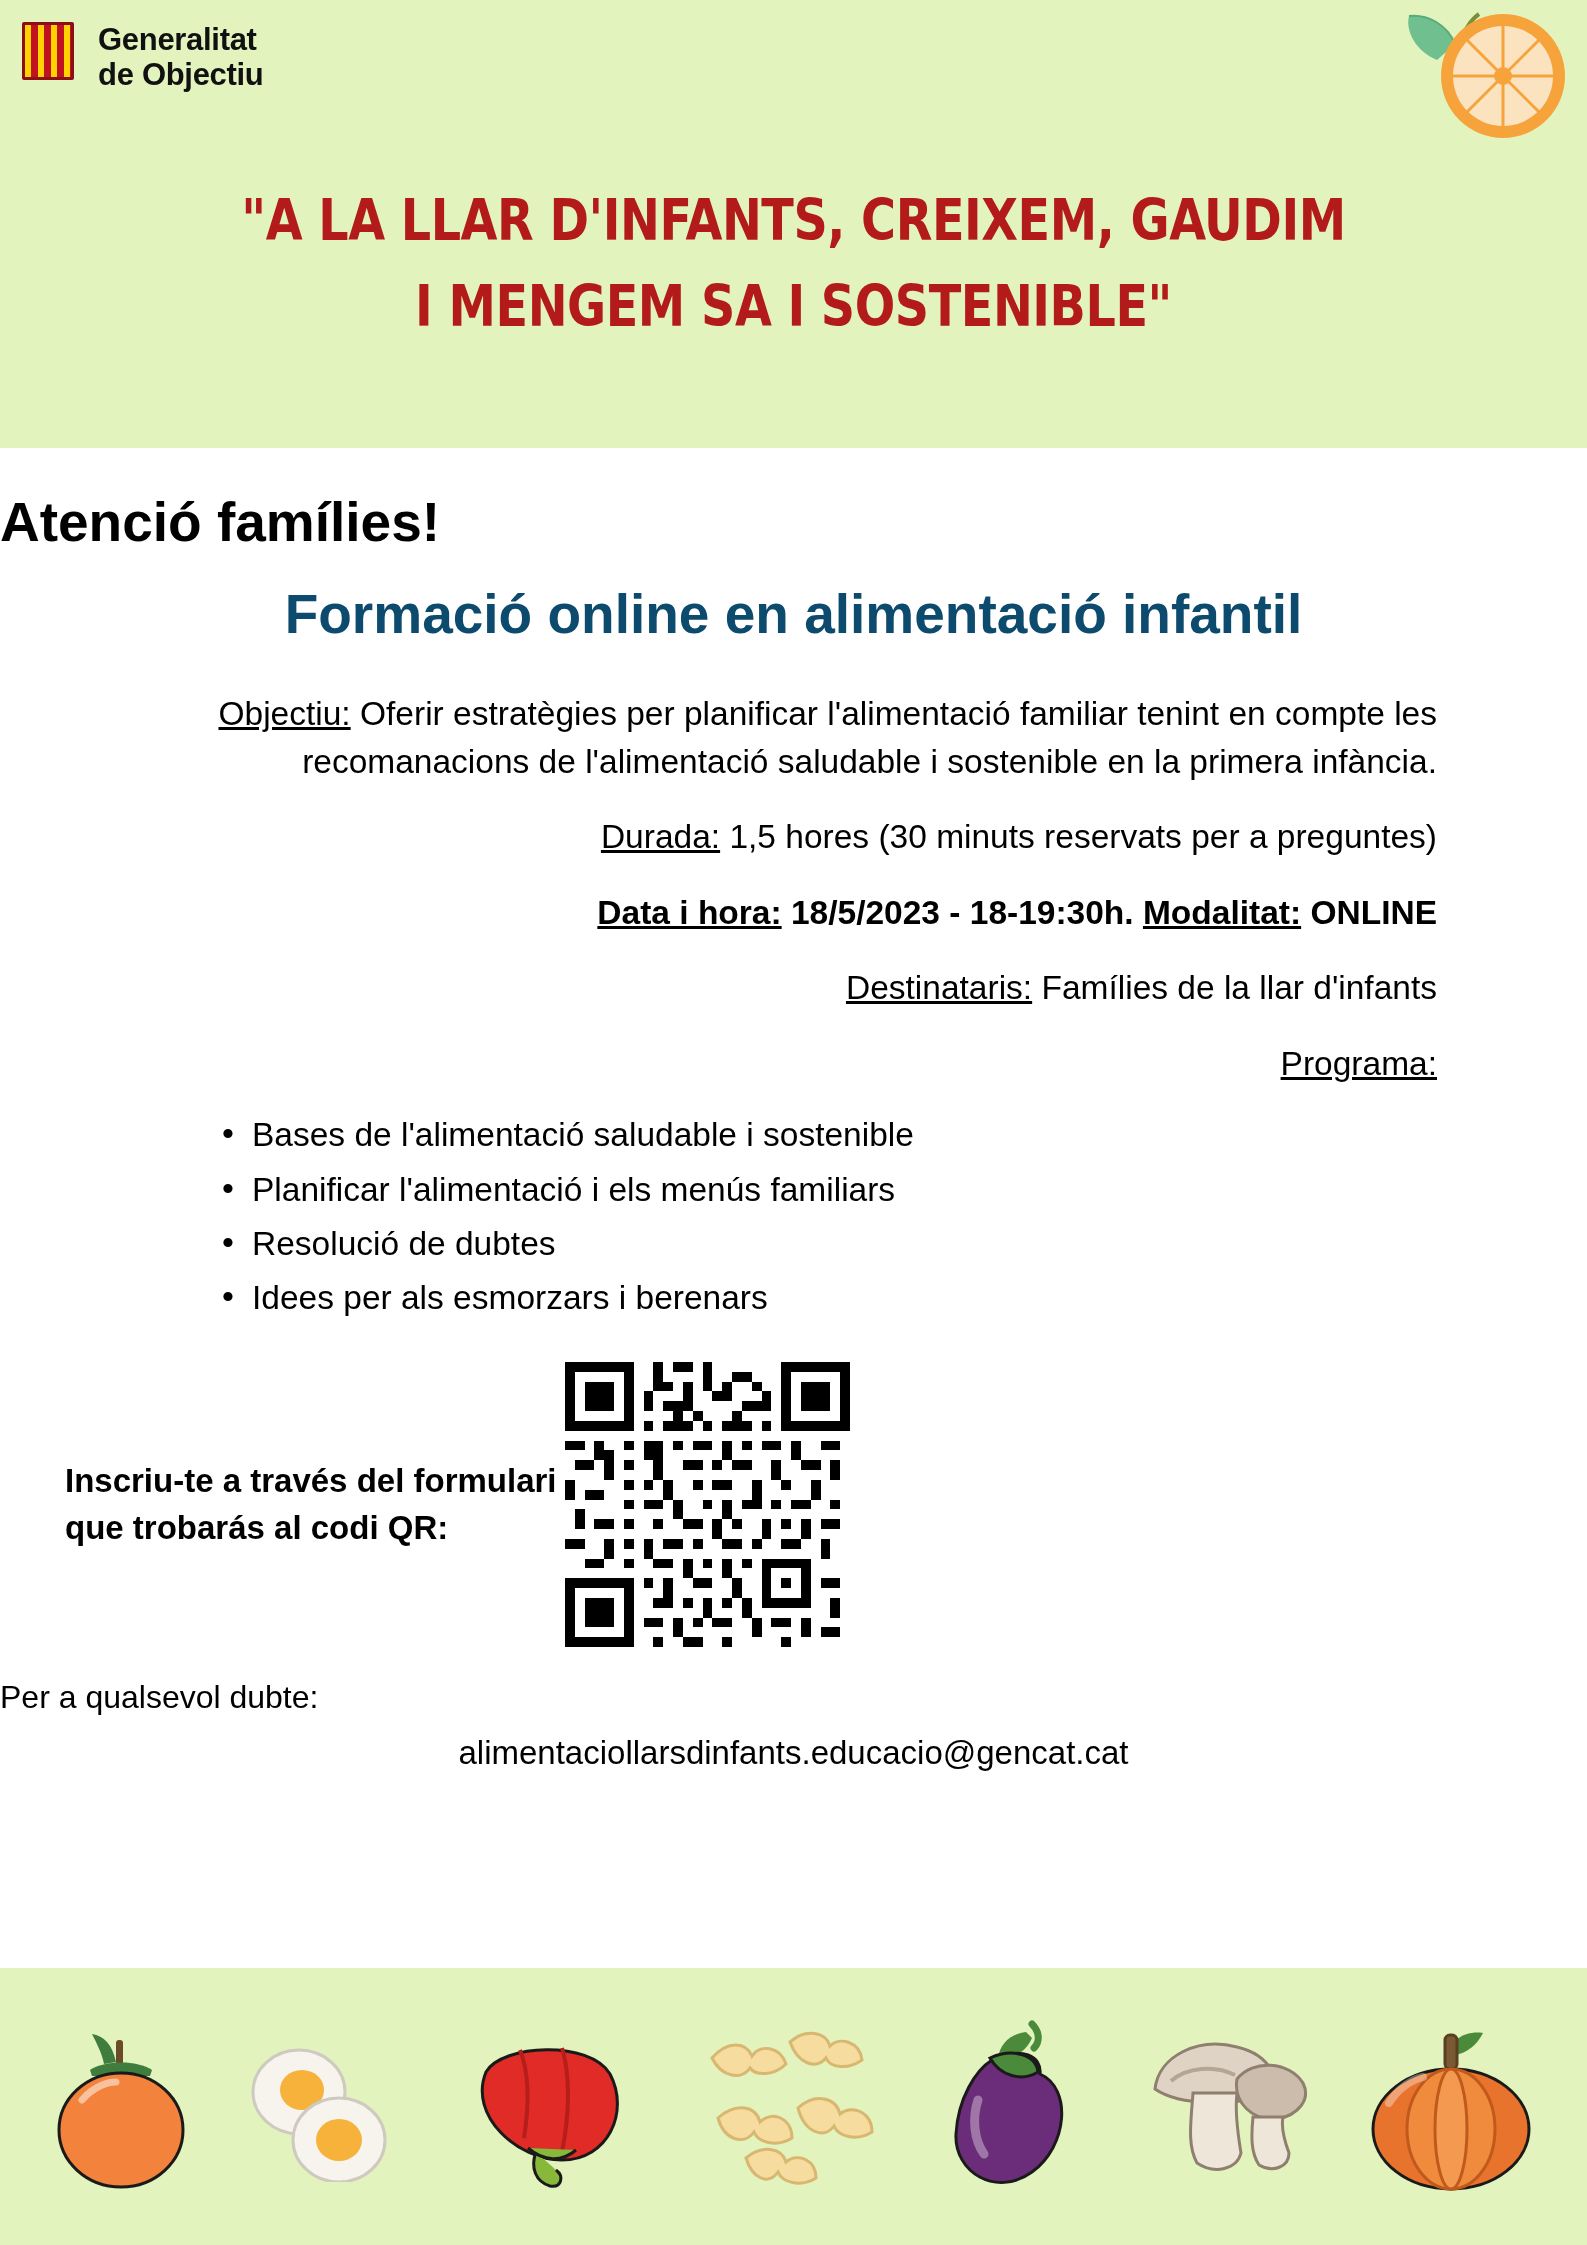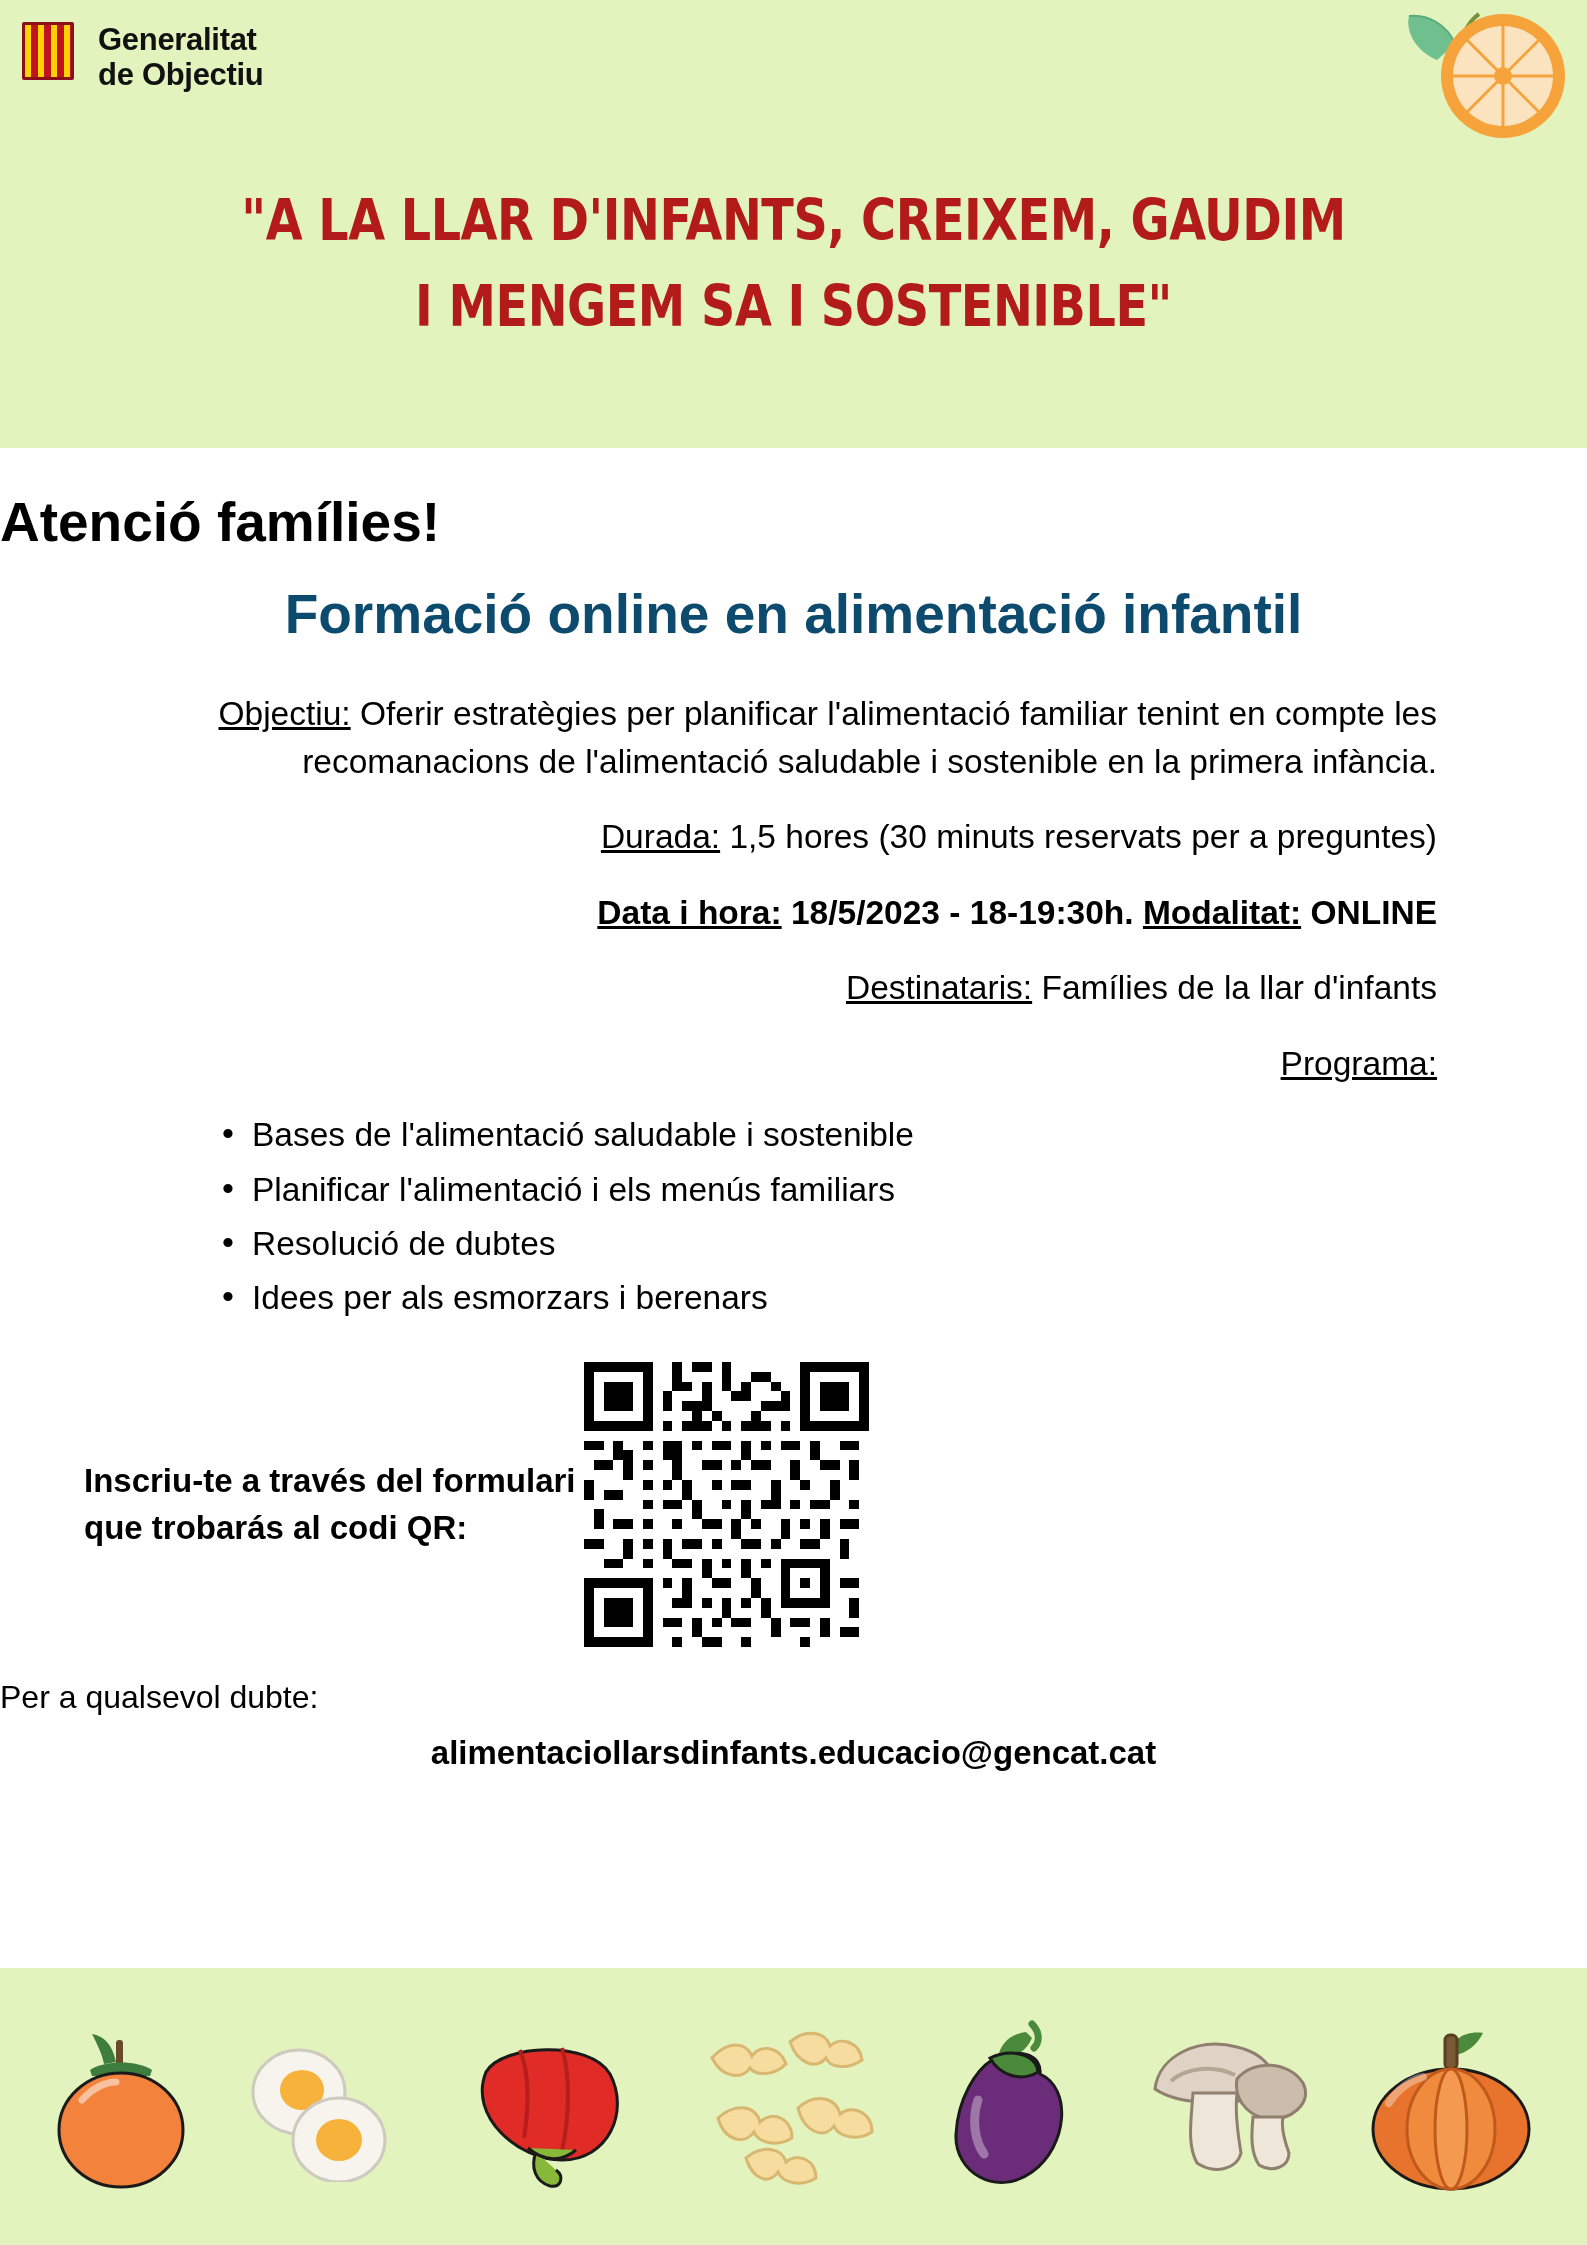--- a/index.html
+++ b/index.html
@@ -131,21 +131,21 @@
     position: absolute;
     left: 4px; top: -2px;
     font-size: 34px;
   }
 
   
   .qr-row {
     display: flex;
     align-items: center;
     margin: 42px 0 0 0;
-    padding-left: 84px;
+    padding-left: 65px;
   }
   .qr-label {
     font-size: 33px;
     font-weight: bold;
     line-height: 1.42;
     width: 500px;
     color: #000;
   }
   .qr-code {
     width: 285px;
@@ -155,21 +155,21 @@
   }
 
   .closing {
     font-size: 32px;
     margin-top: 32px;
     color: #000;
   }
   .email {
     text-align: center;
     font-size: 33px;
-    font-weight: bold;
+    font-weight: normal;
     margin-top: 18px;
     color: #000;
   }
 
   
   .footer-band {
     position: absolute;
     left: 0; top: 1968px;
     width: 1587px;
     height: 277px;

